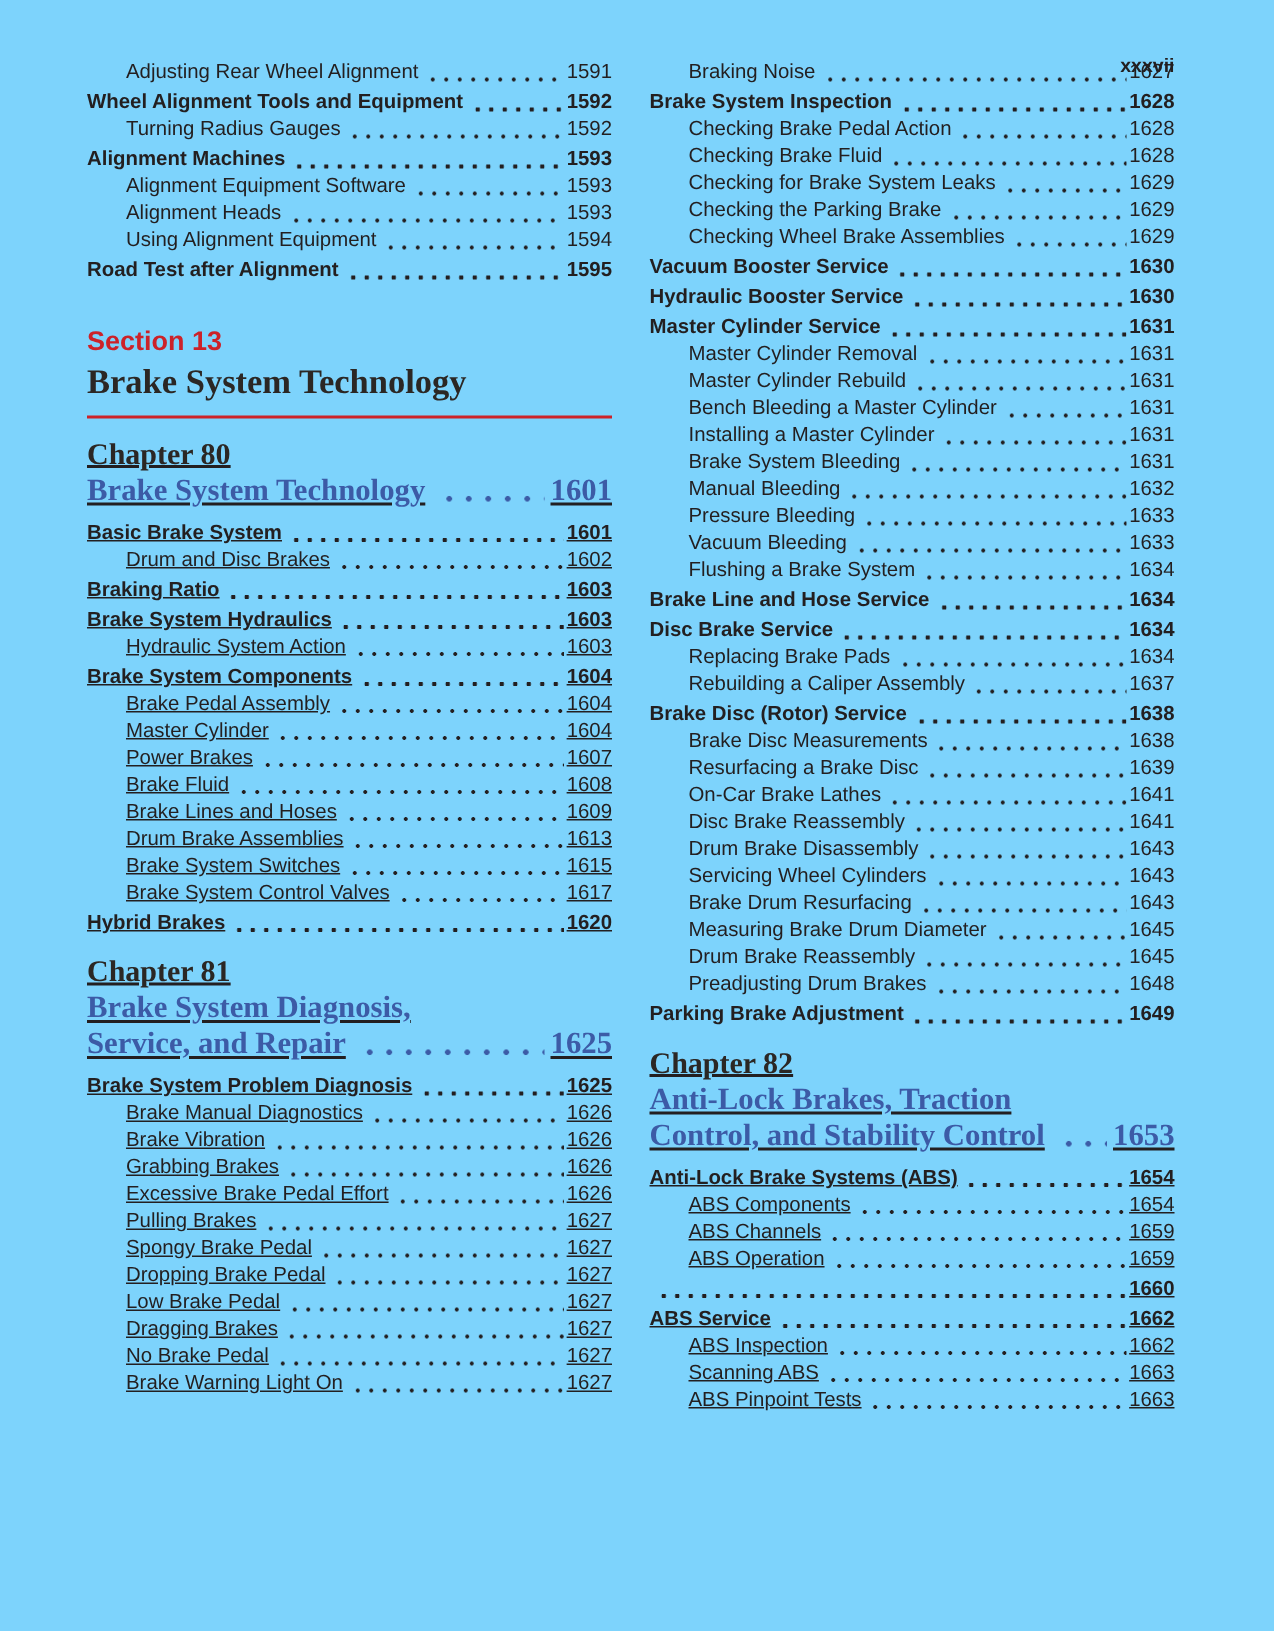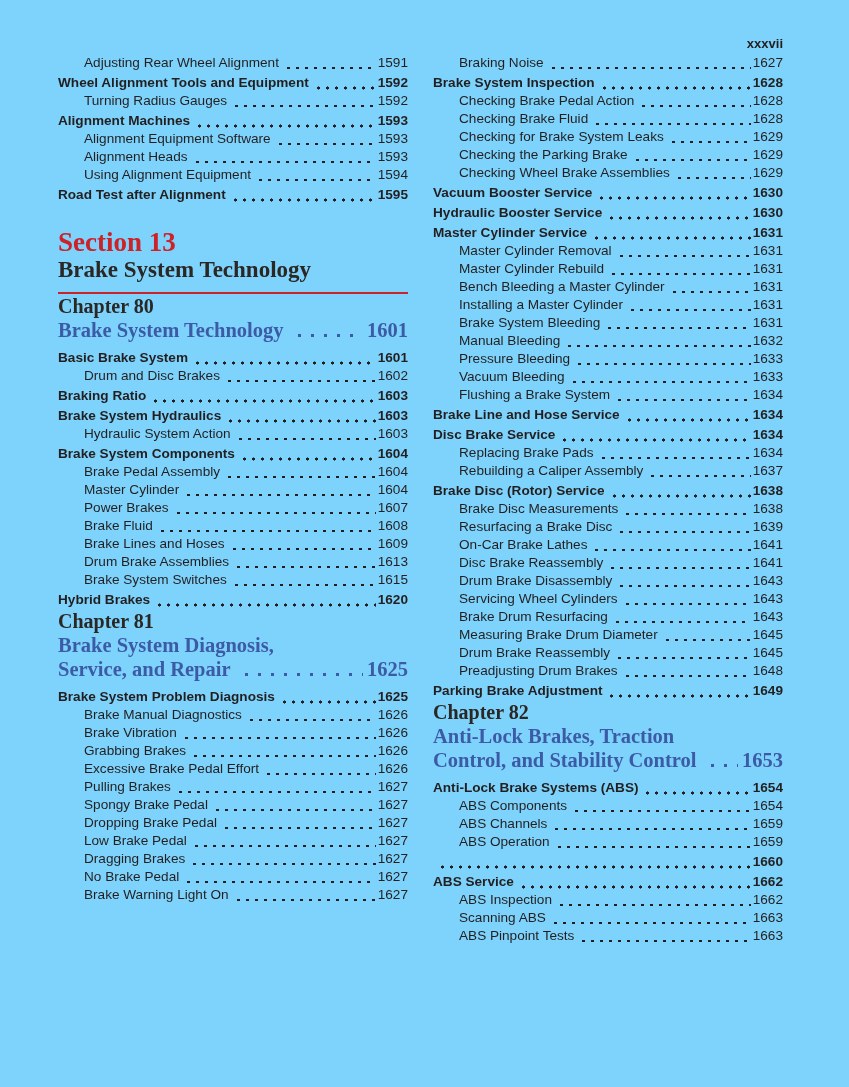--- a/index.html
+++ b/index.html
@@ -10,21 +10,21 @@
     font-family:"Liberation Sans", sans-serif;
     color:#231f20;
     overflow:hidden;
   }
   .folio {
     position:absolute; top:36px; right:66px;
     font-size:13px; font-weight:700; color:#231f20;
   }
   .cols {
     display:flex;
-    padding:54px 0 0 58px;
+    padding:39px 0 0 58px;
     gap:25px;
   }
   .col { width:350px; flex:0 0 350px; }
 
   
   .entries { }
   .row {
     display:flex; align-items:flex-end;
     font-size:13.6px; line-height:18px;
     color:#231f20;
@@ -45,50 +45,50 @@
     background-image: radial-gradient(circle, currentColor 1.4px, transparent 1.7px);
   }
 
   
   .section {
     margin-top:24px;
     padding-bottom:9px;
     border-bottom:2.5px solid #cc2229;
   }
   .section-label {
-    font-family:Liberation Serif, serif;
-    font-weight:700; font-size:27px; line-height:29px;
+    font-family:Liberation Sans, sans-serif;
+    font-weight:700; font-size:18px; line-height:29px;
     color:#cc2229;
   }
   .section-title {
     font-family:"Liberation Serif", serif;
     font-weight:700; font-size:23px; line-height:26px;
     color:#2b2724;
   }
 
   
-  .chapter { margin-top:0; }
+  .chapter { margin-top:12px;text-decoration:underline; }
   .chapter-label {
     font-family:"Liberation Serif", serif;
     font-weight:700; font-size:20px; line-height:24px;
     color:#2b2724;
   }
   .chapter-line {
     font-family:"Liberation Serif", serif;
     font-weight:700; font-size:20.5px; line-height:24px;
     color:#3c5ba6;
     display:flex; align-items:flex-end;
   }
   .chapter-line .leader {
     height:5px;
     margin:0 4px 4px 9px;
     background-image: radial-gradient(circle, currentColor 1.7px, transparent 2px);
     background-size:13px 5px;
   }
-  .chapter + .entries, .section + .entries { margin-top:7px; }
+  .chapter + .entries, .section + .entries { margin-top:7px;text-decoration:underline; }
   .chapter + .entries .row.main:first-child,
   .entries .row:first-child { }
 </style>
 </head>
 <body>
 
 <div class="sheet">
   <div class="folio">xxxvii</div>
   <div class="cols">
     <div class="col">
@@ -205,20 +205,25 @@
           <div class="row sub">
             <span class="t">Drum Brake Assemblies</span>
             <span class="leader"></span>
             <span class="p">1613</span>
           </div>
           <div class="row sub">
             <span class="t">Brake System Switches</span>
             <span class="leader"></span>
             <span class="p">1615</span>
           </div>
+          <div class="row sub">
+            <span class="t">Brake System Control Valves</span>
+            <span class="leader"></span>
+            <span class="p">1617</span>
+          </div>
           <div class="row main">
             <span class="t">Hybrid Brakes</span>
             <span class="leader"></span>
             <span class="p">1620</span>
           </div>
         </div>
         <div class="chapter">
           <div class="chapter-label">Chapter 81</div>
           <div class="chapter-line">
             <span class="t">Brake System Diagnosis,</span>

